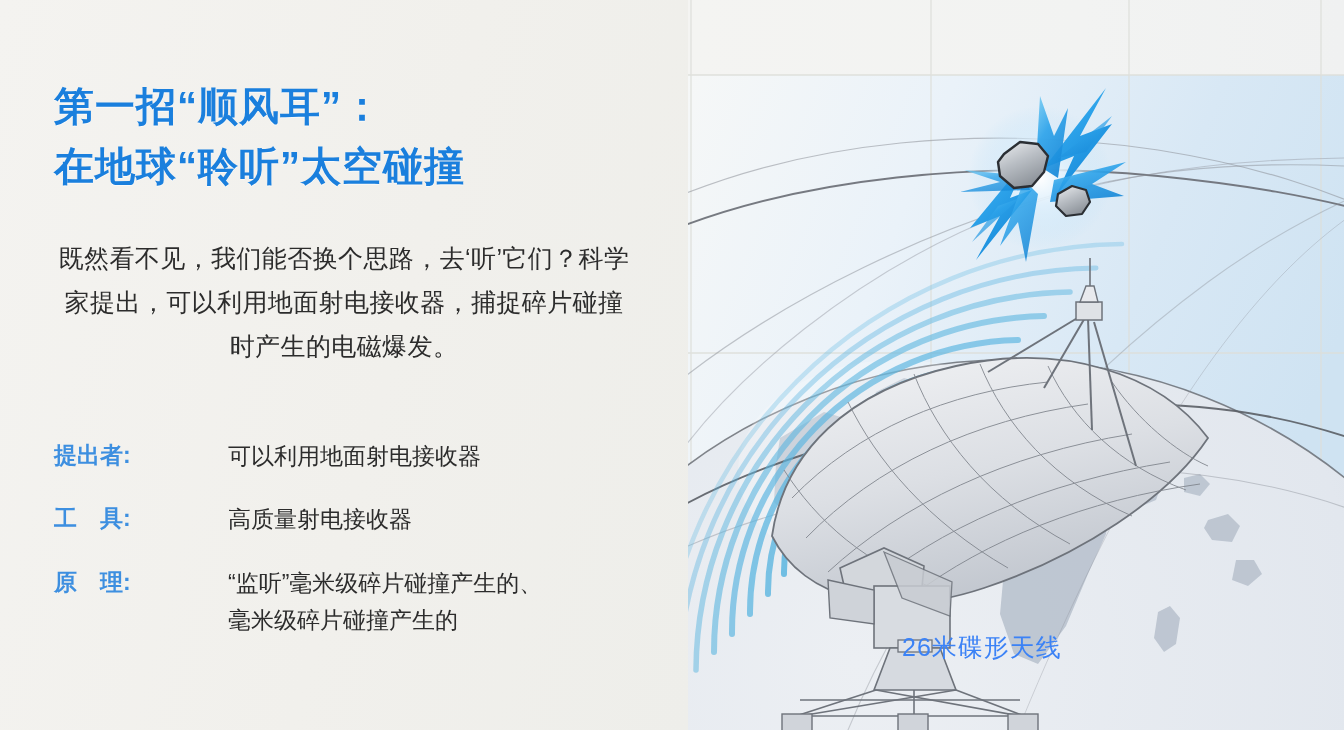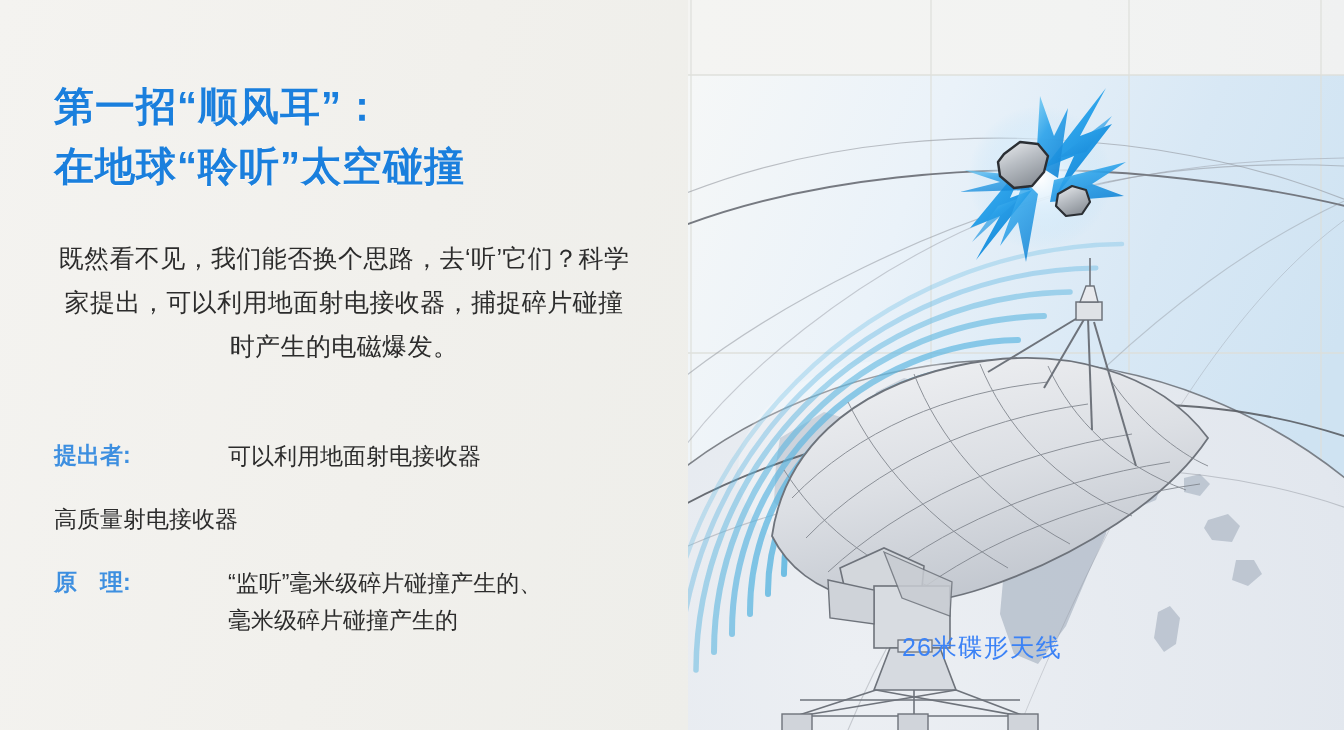--- a/index.html
+++ b/index.html
@@ -82,20 +82,21 @@
     <div class="specs">
 
       <div class="spec-row">
         <div class="spec-label">提出者:</div>
         <div class="spec-value">
           <span class="vline">可以利用地面射电接收器</span>
         </div>
       </div>
 
       <div class="spec-row">
+        <div class="spec-label">工　具:</div>
         <div class="spec-value">
           <span class="vline">高质量射电接收器</span>
         </div>
       </div>
 
       <div class="spec-row">
         <div class="spec-label">原　理:</div>
         <div class="spec-value">
           <span class="vline">“监听”毫米级碎片碰撞产生的、</span>
           <span class="vline">毫米级碎片碰撞产生的</span>

